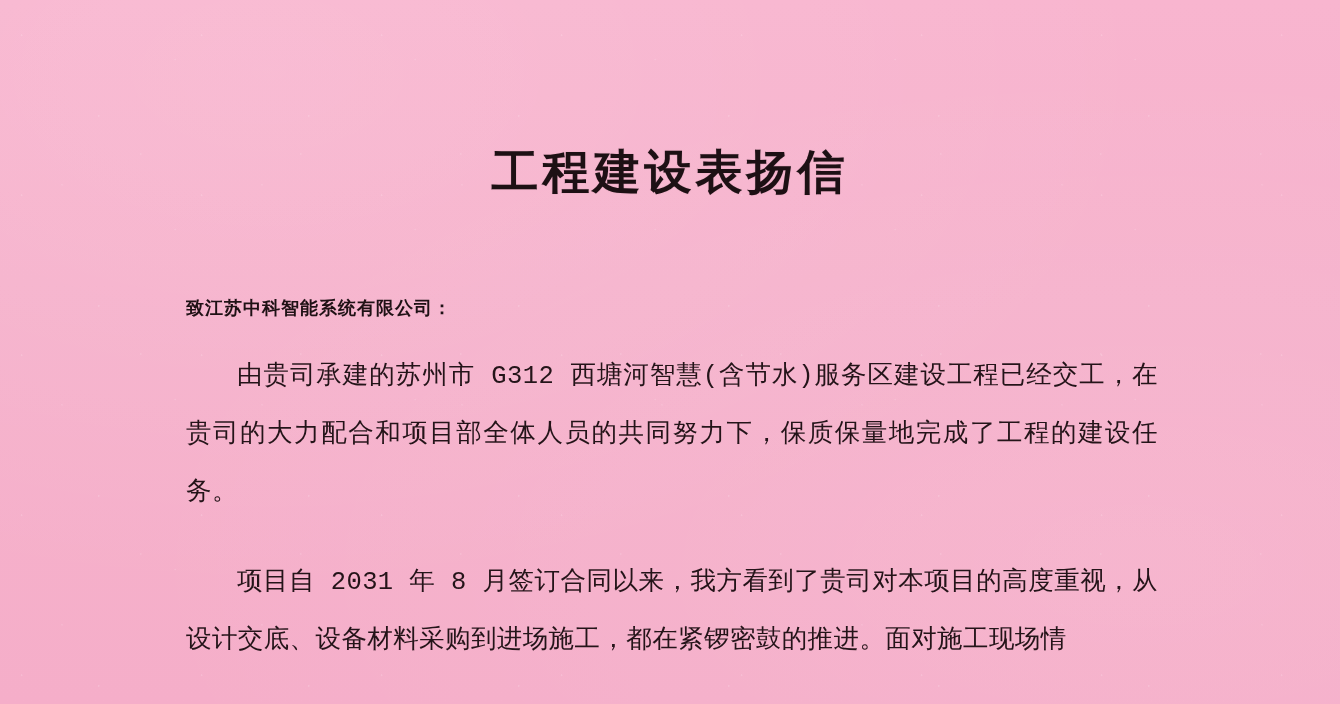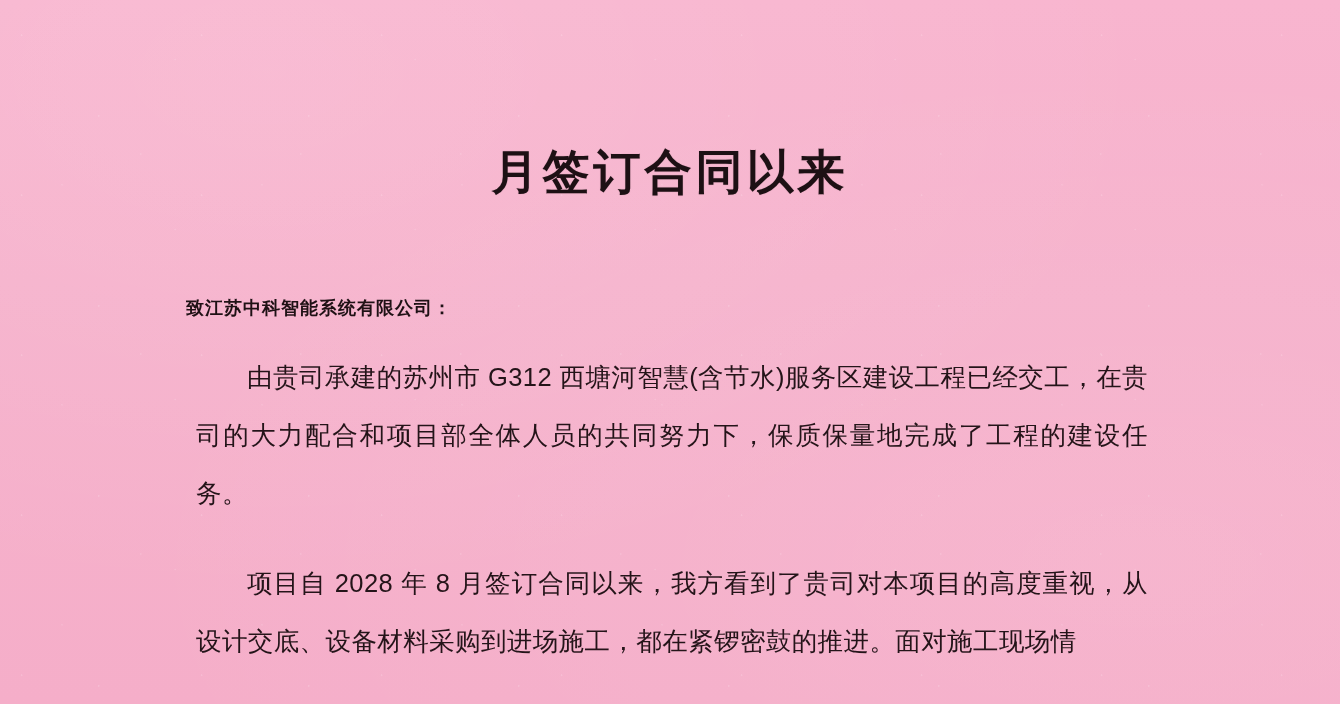--- a/index.html
+++ b/index.html
@@ -64,23 +64,23 @@
     letter-spacing: 1px;
     color: #1f1115;
     margin: 0 0 28px 0;
     font-family: "Liberation Serif", "DejaVu Serif", serif;
   }
   .para {
     font-size: 25.5px;
     line-height: 58px;
     letter-spacing: 0.4px;
     text-indent: 2em;
-    margin: 10px;
+    margin: 0;
     color: #241419;
-    font-family: Liberation Sans, sans-serif;
+    font-family: Liberation Mono, monospace;
     text-align: justify;
     text-justify: inter-ideograph;
   }
   .para + .para {
     margin-top: 32px;
   }
   .clip-bottom {
     position: absolute;
     left: 0;
     top: 690px;
@@ -88,24 +88,24 @@
     height: 14px;
     background: linear-gradient(180deg, rgba(245,174,201,0) 0%, rgba(245,174,201,0.0) 100%);
   }
 </style>
 </head>
 <body>
 
 <div class="page">
   <div class="paper-noise"></div>
 
-  <h1 class="doc-title">月签订合同以来</h1>
+  <h1 class="doc-title">工程建设表扬信</h1>
 
   <div class="body-block">
     <p class="salutation">致江苏中科智能系统有限公司：</p>
 
     <p class="para">由贵司承建的苏州市 G312 西塘河智慧(含节水)服务区建设工程已经交工，在贵司的大力配合和项目部全体人员的共同努力下，保质保量地完成了工程的建设任务。</p>
 
-    <p class="para">项目自 2028 年 8 月签订合同以来，我方看到了贵司对本项目的高度重视，从设计交底、设备材料采购到进场施工，都在紧锣密鼓的推进。面对施工现场情</p>
+    <p class="para">项目自 2031 年 8 月签订合同以来，我方看到了贵司对本项目的高度重视，从设计交底、设备材料采购到进场施工，都在紧锣密鼓的推进。面对施工现场情</p>
   </div>
 
   <div class="clip-bottom"></div>
 </div>
 
 </body></html>

